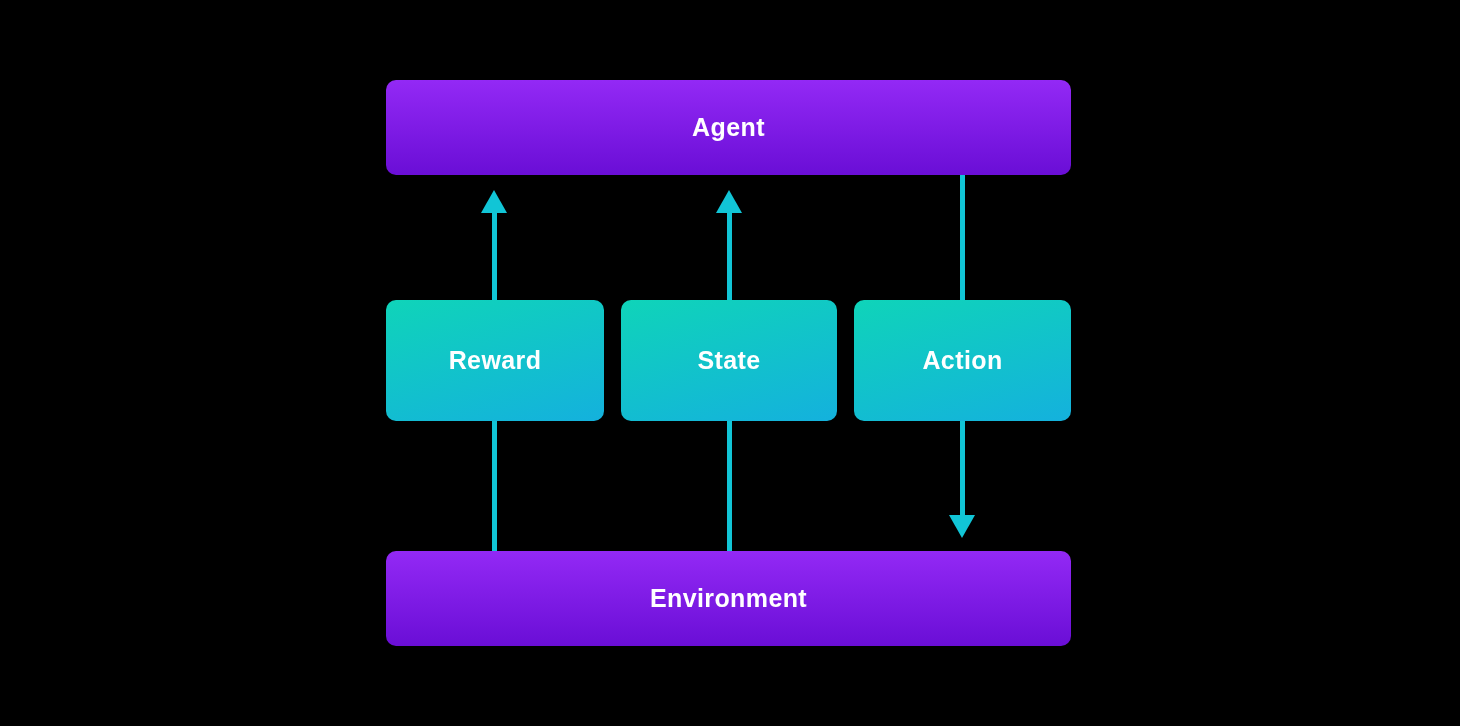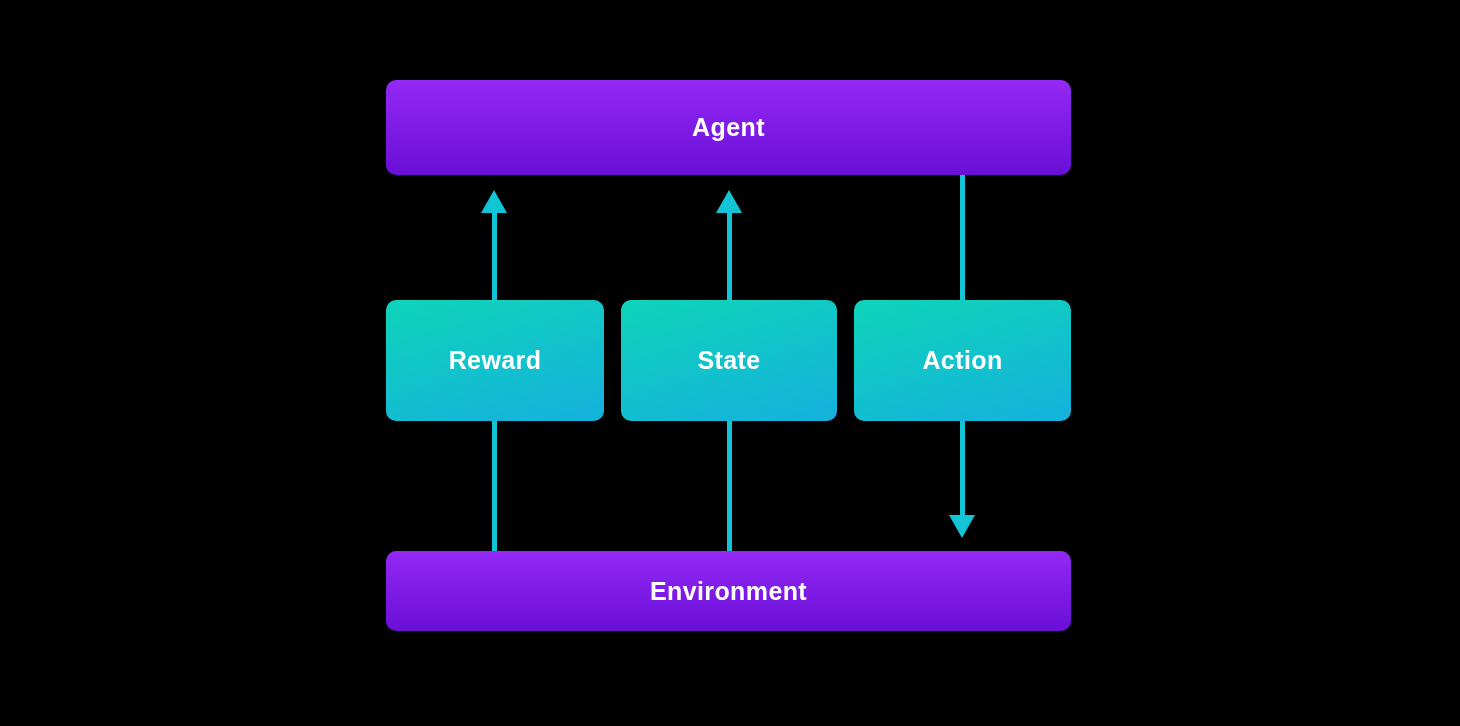--- a/index.html
+++ b/index.html
@@ -30,21 +30,21 @@
   .node.purple {
     background: linear-gradient(180deg, #9329F5 0%, #6A0ED6 100%);
   }
   .node.cyan {
     background: linear-gradient(165deg, #0FD4B9 0%, #14B1DD 100%);
   }
   .node-agent       { left: 386px; top: 80px;  width: 685px; height: 95px; }
   .node-reward      { left: 386px; top: 300px; width: 218px; height: 121px; }
   .node-state       { left: 621px; top: 300px; width: 216px; height: 121px; text-align: center; }
   .node-action      { left: 854px; top: 300px; width: 217px; height: 121px; justify-content: center; }
-  .node-environment { left: 386px; top: 551px; width: 685px; height: 80px; }
+  .node-environment { left: 386px; top: 551px; width: 685px; height: 95px; }
 
   .edge-line {
     position: absolute;
     width: 5px;
     background: #11C5D6;
     z-index: 1;
   }
   .arrowhead {
     position: absolute;
     width: 0;

